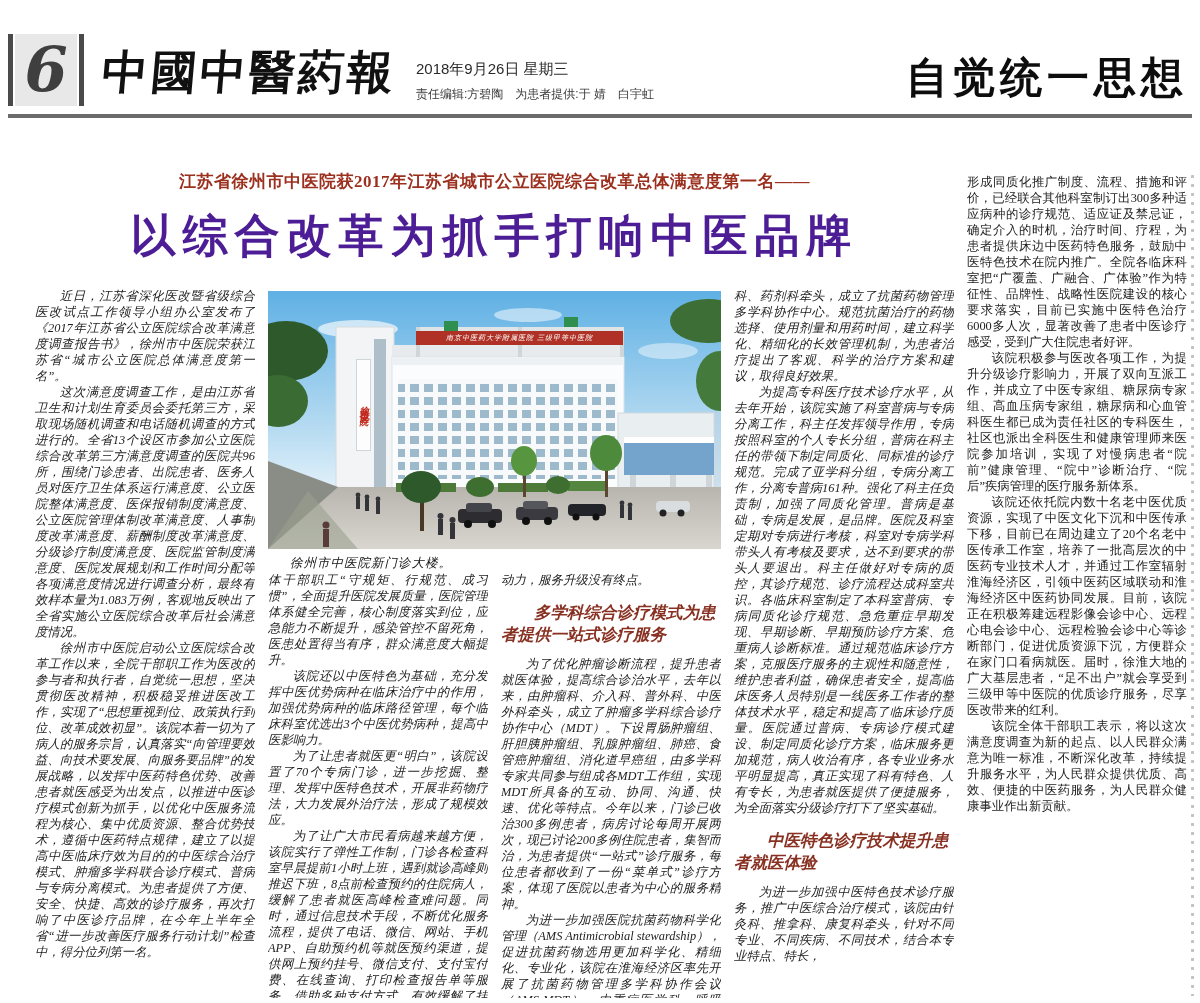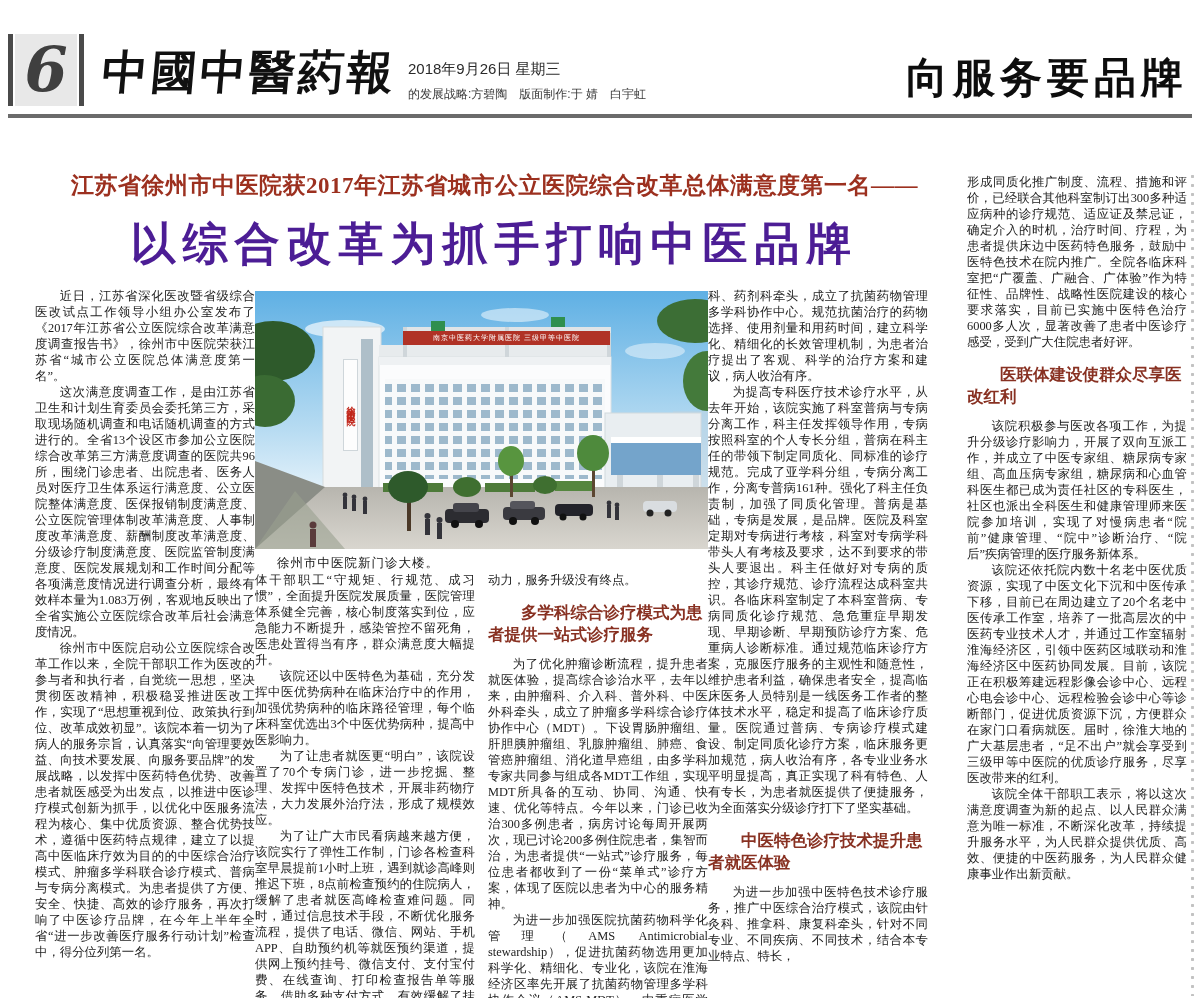--- a/index.html
+++ b/index.html
@@ -22,40 +22,40 @@
   }
   .pagenum {
     font-family:"DejaVu Serif",serif; font-style:italic; font-weight:bold;
     font-size:62px; color:#3f3f3f; line-height:1;
   }
   .masthead {
     font-family:"DejaVu Serif","Liberation Serif",serif; font-weight:bold;
     font-size:46px; letter-spacing:3px; margin-left:18px; padding-bottom:2px;
     transform:skewX(-5deg); white-space:nowrap; color:#111;
   }
-  .header-meta { margin-left:12px; padding-bottom:3px; font-family:"Liberation Sans","DejaVu Sans",sans-serif; }
+  .header-meta { margin-left:20px; padding-bottom:3px; font-family:"Liberation Sans","DejaVu Sans",sans-serif; }
   .header-date { font-size:15px; color:#2a2a2a; }
   .header-editors { font-size:12px; color:#3a3a3a; margin-top:7px; }
   .section-title {
     margin-left:auto; font-family:"Liberation Serif","DejaVu Serif",serif;
     font-weight:bold; font-size:42px; letter-spacing:5px; color:#0d0d0d;
     padding-bottom:0; white-space:nowrap;
   }
   
   .article { display:flex; gap:13px; margin:22px 35px 0 35px; height:863px; }
   .left-region { width:919px; flex:none; }
   .headline-block { height:148px; text-align:center; padding-top:30px; }
   .lead {
-    font-size:23px; font-weight:bold; color:#9c301f; letter-spacing:0.5px;
+    font-size:17px; font-weight:bold; color:#9c301f; letter-spacing:0.5px;
   }
   .headline {
     margin-top:13px; font-family:"Liberation Sans","DejaVu Sans",sans-serif;
     font-weight:900; font-size:45px; letter-spacing:7px; color:#4c1d95; white-space:nowrap;
   }
-  .four-cols { display:flex; height:710px; overflow:hidden; }
+  .four-cols { display:flex; gap:13px; height:710px; overflow:hidden;font-style:italic; }
   .col { width:220px; flex:none; overflow:hidden; }
   .mid-region { width:453px; flex:none; }
   .two-cols { display:flex; gap:13px; height:426px; overflow:hidden; }
   .col-right { width:220px; flex:none; margin-top:34px; height:827px; overflow:hidden; }
   .para {
     font-size:12.4px; line-height:16px; text-align:justify; text-indent:2em; color:#1c1c1c;
   }
   .para.noindent { text-indent:0; }
   .subhead {
     font-family:"Liberation Sans","DejaVu Sans",sans-serif;
@@ -94,23 +94,23 @@
     <div class="pagenum-wrap">
       <div class="pagenum-bar"></div>
       <div class="pagenum-box">
         <span class="pagenum">6</span>
       </div>
       <div class="pagenum-bar"></div>
     </div>
     <div class="masthead">中國中醫葯報</div>
     <div class="header-meta">
       <div class="header-date">2018年9月26日  星期三</div>
-      <div class="header-editors">的发展战略:方碧陶　版面制作:于 婧　白宇虹</div>
+      <div class="header-editors">责任编辑:方碧陶　为患者提供:于 婧　白宇虹</div>
     </div>
-    <div class="section-title">向服务要品牌</div>
+    <div class="section-title">自觉统一思想</div>
   </div>
 
   <div class="article">
     <div class="left-region">
       <div class="headline-block">
         <div class="lead">江苏省徐州市中医院获2017年江苏省城市公立医院综合改革总体满意度第一名——</div>
         <div class="headline">以综合改革为抓手打响中医品牌</div>
       </div>
       <div class="four-cols">
         <div class="col">
@@ -248,30 +248,29 @@
               </div>
             <div class="col">
                 <p class="para noindent">动力，服务升级没有终点。</p>
                 <h2 class="subhead">多学科综合诊疗模式为患者提供一站式诊疗服务</h2>
                 <p class="para">为了优化肿瘤诊断流程，提升患者就医体验，提高综合诊治水平，去年以来，由肿瘤科、介入科、普外科、中医外科牵头，成立了肿瘤多学科综合诊疗协作中心（MDT）。下设胃肠肿瘤组、肝胆胰肿瘤组、乳腺肿瘤组、肺癌、食管癌肿瘤组、消化道早癌组，由多学科专家共同参与组成各MDT工作组，实现MDT所具备的互动、协同、沟通、快速、优化等特点。今年以来，门诊已收治300多例患者，病房讨论每周开展两次，现已讨论200多例住院患者，集智而治，为患者提供“一站式”诊疗服务，每位患者都收到了一份“菜单式”诊疗方案，体现了医院以患者为中心的服务精神。</p>
                 <p class="para">为进一步加强医院抗菌药物科学化管理（AMS Antimicrobial stewardship），促进抗菌药物选用更加科学化、精细化、专业化，该院在淮海经济区率先开展了抗菌药物管理多学科协作会议（AMS-MDT），由重症医学科、呼吸科、感染性疾病科、检验</p>
               </div>
           </div>
         </div>
         <div class="col">
-            <p class="para noindent">科、药剂科牵头，成立了抗菌药物管理多学科协作中心。规范抗菌治疗的药物选择、使用剂量和用药时间，建立科学化、精细化的长效管理机制，为患者治疗提出了客观、科学的治疗方案和建议，病人收治有序。</p>
+            <p class="para noindent">科、药剂科牵头，成立了抗菌药物管理多学科协作中心。规范抗菌治疗的药物选择、使用剂量和用药时间，建立科学化、精细化的长效管理机制，为患者治疗提出了客观、科学的治疗方案和建议，取得良好效果。</p>
             <p class="para">为提高专科医疗技术诊疗水平，从去年开始，该院实施了科室普病与专病分离工作，科主任发挥领导作用，专病按照科室的个人专长分组，普病在科主任的带领下制定同质化、同标准的诊疗规范。完成了亚学科分组，专病分离工作，分离专普病161种。强化了科主任负责制，加强了同质化管理。普病是基础，专病是发展，是品牌。医院及科室定期对专病进行考核，科室对专病学科带头人有考核及要求，达不到要求的带头人要退出。科主任做好对专病的质控，其诊疗规范、诊疗流程达成科室共识。各临床科室制定了本科室普病、专病同质化诊疗规范、急危重症早期发现、早期诊断、早期预防诊疗方案、危重病人诊断标准。通过规范临床诊疗方案，克服医疗服务的主观性和随意性，维护患者利益，确保患者安全，提高临床医务人员特别是一线医务工作者的整体技术水平，稳定和提高了临床诊疗质量。医院通过普病、专病诊疗模式建设、制定同质化诊疗方案，临床服务更加规范，病人收治有序，各专业业务水平明显提高，真正实现了科有特色、人有专长，为患者就医提供了便捷服务，为全面落实分级诊疗打下了坚实基础。</p>
             <h2 class="subhead">中医特色诊疗技术提升患者就医体验</h2>
             <p class="para">为进一步加强中医特色技术诊疗服务，推广中医综合治疗模式，该院由针灸科、推拿科、康复科牵头，针对不同专业、不同疾病、不同技术，结合本专业特点、特长，</p>
           </div>
       </div>
     </div>
     <div class="col col-right">
         <p class="para noindent">形成同质化推广制度、流程、措施和评价，已经联合其他科室制订出300多种适应病种的诊疗规范、适应证及禁忌证，确定介入的时机，治疗时间、疗程，为患者提供床边中医药特色服务，鼓励中医特色技术在院内推广。全院各临床科室把“广覆盖、广融合、广体验”作为特征性、品牌性、战略性医院建设的核心要求落实，目前已实施中医特色治疗6000多人次，显著改善了患者中医诊疗感受，受到广大住院患者好评。</p>
-        <h2 class="subhead">医联体建设使群众尽享医改红利</h2>
         <p class="para">该院积极参与医改各项工作，为提升分级诊疗影响力，开展了双向互派工作，并成立了中医专家组、糖尿病专家组、高血压病专家组，糖尿病和心血管科医生都已成为责任社区的专科医生，社区也派出全科医生和健康管理师来医院参加培训，实现了对慢病患者“院前”健康管理、“院中”诊断治疗、“院后”疾病管理的医疗服务新体系。</p>
         <p class="para">该院还依托院内数十名老中医优质资源，实现了中医文化下沉和中医传承下移，目前已在周边建立了20个名老中医传承工作室，培养了一批高层次的中医药专业技术人才，并通过工作室辐射淮海经济区，引领中医药区域联动和淮海经济区中医药协同发展。目前，该院正在积极筹建远程影像会诊中心、远程心电会诊中心、远程检验会诊中心等诊断部门，促进优质资源下沉，方便群众在家门口看病就医。届时，徐淮大地的广大基层患者，“足不出户”就会享受到三级甲等中医院的优质诊疗服务，尽享医改带来的红利。</p>
         <p class="para">该院全体干部职工表示，将以这次满意度调查为新的起点、以人民群众满意为唯一标准，不断深化改革，持续提升服务水平，为人民群众提供优质、高效、便捷的中医药服务，为人民群众健康事业作出新贡献。</p>
       </div>
   </div>
 
   <div class="dotted-edge"></div>
 </div>
 
 </body></html>

